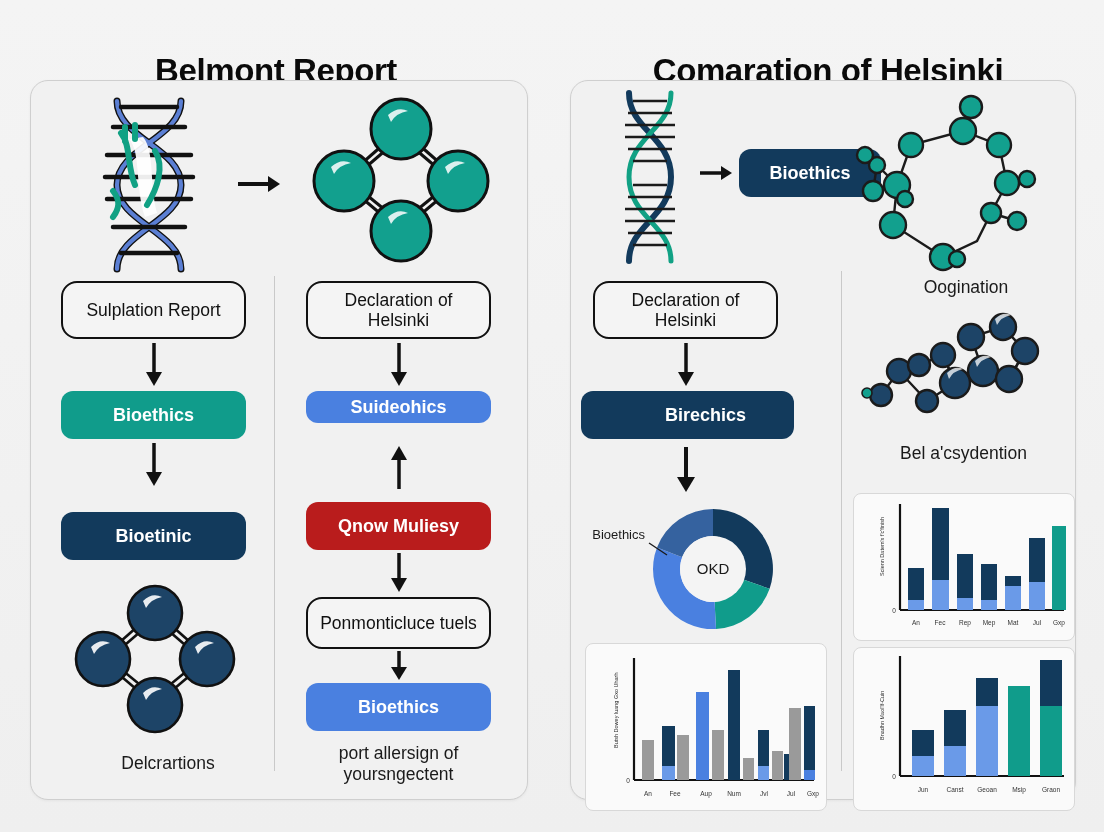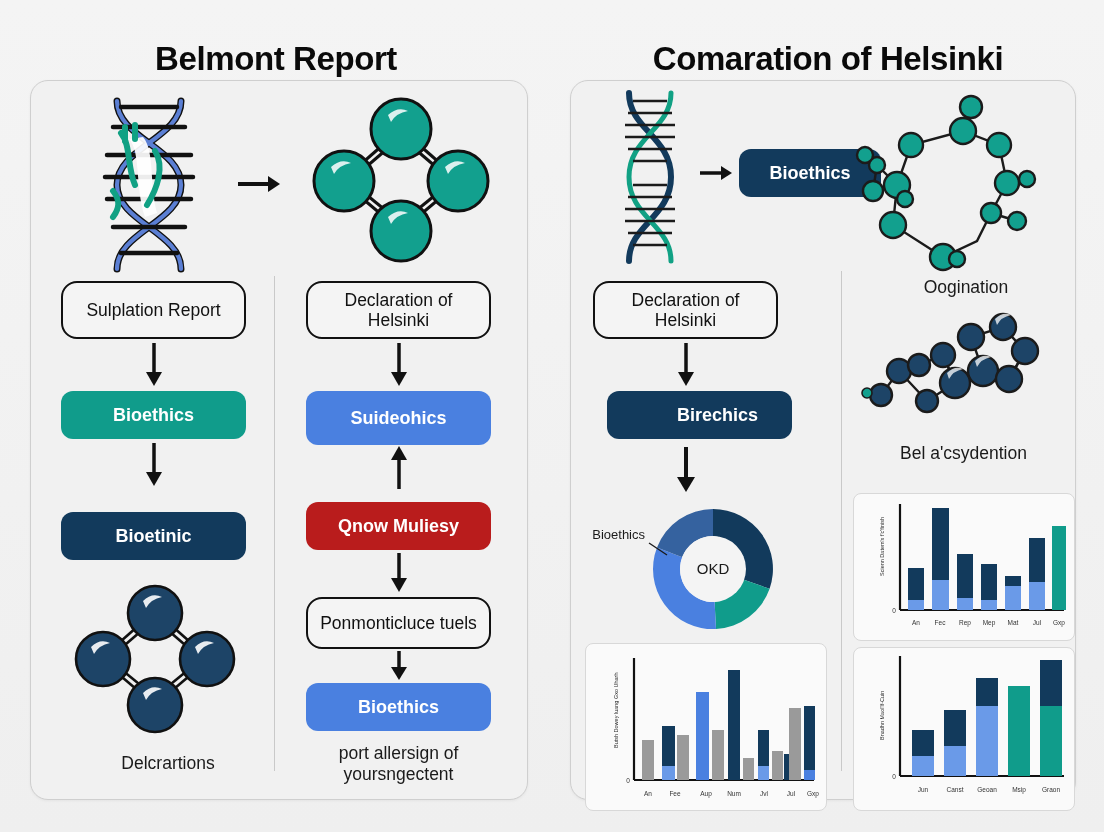--- a/index.html
+++ b/index.html
@@ -19,21 +19,21 @@
   .col{ position:absolute; top:0; height:832px; }
   .col-left { left:0;   width:552px; }
   .col-right{ left:552px; width:552px; }
 
   .col-title{
     text-align:center;
     font-size:33px;
     font-weight:bold;
     color:#0a0a0a;
     letter-spacing:-0.4px;
-    padding-top:40px;
+    padding-top:52px;
   }
 
   .panel{
     position:absolute;
     left:30px; right:24px;
     top:80px; bottom:32px;
     background:#f1f1f1;
     border:1.4px solid #cfcfcf;
     border-radius:18px;
     box-shadow:0 1px 3px rgba(0,0,0,0.05);
@@ -241,21 +241,21 @@
         <span>Declaration of Helsinki</span>
       </div>
 
       <div class="arrow" style="left:359px;top:262px;">
         <svg width="18" height="44" viewBox="0 0 18 44">
           <line x1="9" y1="0" x2="9" y2="30" stroke="#111" stroke-width="3.5"></line>
           <polygon points="1,29 9,43 17,29" fill="#111"></polygon>
         </svg>
       </div>
 
-      <div class="node filled blue" style="left:275px;top:310px;width:185px;height:54px;text-align:right;">
+      <div class="node filled blue" style="left:275px;top:310px;width:185px;height:32px;text-align:right;">
         <span>Suideohics</span>
       </div>
 
       <div class="arrow" style="left:359px;top:364px;">
         <svg width="18" height="44" viewBox="0 0 18 44">
           <line x1="9" y1="44" x2="9" y2="14" stroke="#111" stroke-width="3.5"></line>
           <polygon points="1,15 9,1 17,15" fill="#111"></polygon>
         </svg>
       </div>
 
@@ -373,21 +373,21 @@
         <span>Declaration of Helsinki</span>
       </div>
 
       <div class="arrow" style="left:106px;top:262px;">
         <svg width="18" height="44" viewBox="0 0 18 44">
           <line x1="9" y1="0" x2="9" y2="30" stroke="#111" stroke-width="3.5"></line>
           <polygon points="1,29 9,43 17,29" fill="#111"></polygon>
         </svg>
       </div>
 
-      <div class="node filled navy" style="left:36px;top:310px;width:185px;height:48px;padding-left:36px;">
+      <div class="node filled navy" style="left:10px;top:310px;width:213px;height:48px;padding-left:36px;">
         <span>Birechics</span>
       </div>
 
       <div class="arrow" style="left:106px;top:366px;">
         <svg width="18" height="46" viewBox="0 0 18 46">
           <line x1="9" y1="0" x2="9" y2="31" stroke="#111" stroke-width="4"></line>
           <polygon points="0,30 9,45 18,30" fill="#111"></polygon>
         </svg>
       </div>
 

